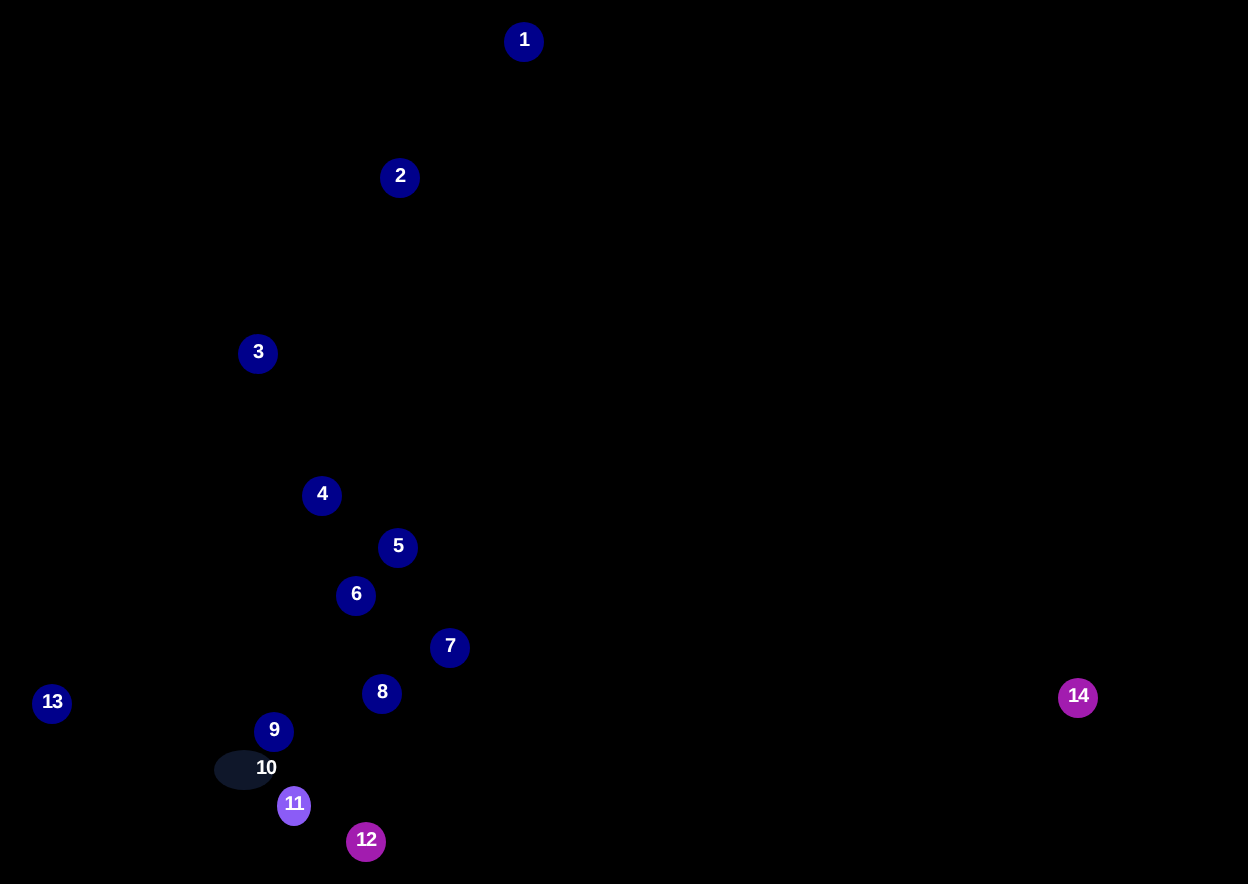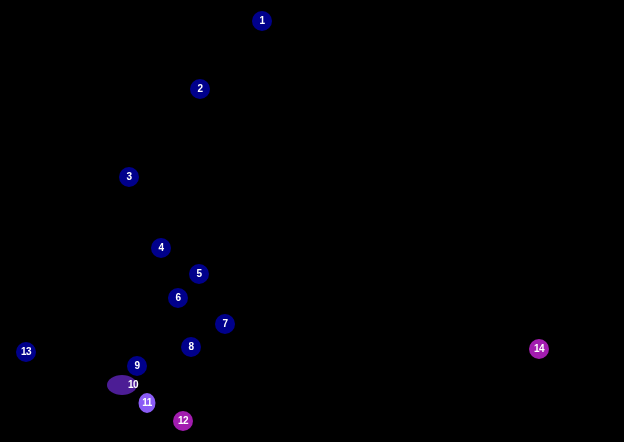--- a/index.html
+++ b/index.html
@@ -43,18 +43,18 @@
 <div id="map-canvas">
     <div class="marker" style="left: 262px; top: 21px; width: 20px; height: 20px; background: rgb(0, 0, 139); color: rgb(255, 255, 255);">1</div>
     <div class="marker" style="left: 200px; top: 89px; width: 20px; height: 20px; background: rgb(0, 0, 139); color: rgb(255, 255, 255);">2</div>
     <div class="marker" style="left: 129px; top: 177px; width: 20px; height: 20px; background: rgb(0, 0, 139); color: rgb(255, 255, 255);">3</div>
     <div class="marker" style="left: 161px; top: 248px; width: 20px; height: 20px; background: rgb(0, 0, 139); color: rgb(255, 255, 255);">4</div>
     <div class="marker" style="left: 199px; top: 274px; width: 20px; height: 20px; background: rgb(0, 0, 139); color: rgb(255, 255, 255);">5</div>
     <div class="marker" style="left: 178px; top: 298px; width: 20px; height: 20px; background: rgb(0, 0, 139); color: rgb(255, 255, 255);">6</div>
     <div class="marker" style="left: 225px; top: 324px; width: 20px; height: 20px; background: rgb(0, 0, 139); color: rgb(255, 255, 255);">7</div>
     <div class="marker" style="left: 191px; top: 347px; width: 20px; height: 20px; background: rgb(0, 0, 139); color: rgb(255, 255, 255);">8</div>
     <div class="marker" style="left: 137px; top: 366px; width: 20px; height: 20px; background: rgb(0, 0, 139); color: rgb(255, 255, 255);">9</div>
-    <div class="marker" style="left: 122px; top: 385px; width: 30px; height: 20px; background: #4c1d95; color: rgb(255, 255, 255); padding-left: 22px;">10</div>
+    <div class="marker" style="left: 122px; top: 385px; width: 30px; height: 20px; background: #0f172a; color: rgb(255, 255, 255); padding-left: 22px;">10</div>
     <div class="marker" style="left: 147px; top: 403px; width: 17px; height: 20px; background: #8b5cf6; color: rgb(255, 255, 255);">11</div>
     <div class="marker" style="left: 183px; top: 421px; width: 20px; height: 20px; background: #a21caf; color: rgb(255, 255, 255);">12</div>
     <div class="marker" style="left: 26px; top: 352px; width: 20px; height: 20px; background: rgb(0, 0, 139); color: rgb(255, 255, 255);">13</div>
     <div class="marker" style="left: 527px; top: 349px; width: 20px; height: 20px; background: #a21caf; color: rgb(255, 255, 255); margin-left: 12px;">14</div>
   </div>
 
 </body></html>

